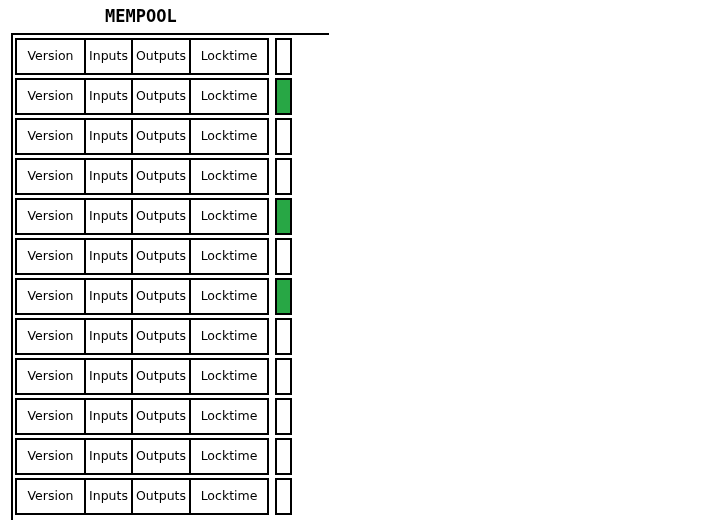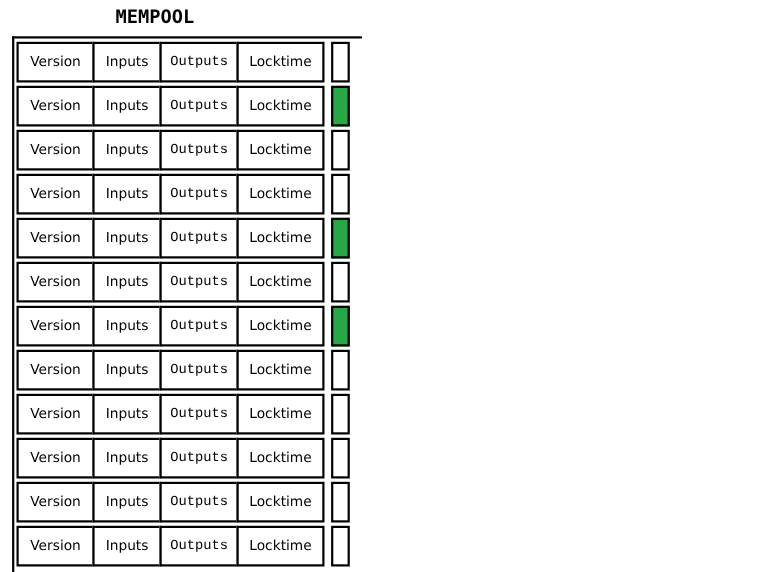--- a/index.html
+++ b/index.html
@@ -65,22 +65,22 @@
     display: flex;
     align-items: center;
     justify-content: center;
     font-size: 12.5px;
     color: #000000;
     line-height: 1;
     white-space: nowrap;
   }
 
   .cell-version  { width: 71px; }
-  .cell-inputs   { width: 63px; margin-left: -2px; }
-  .cell-outputs  { width: 72px; margin-left: -2px; font-family: Liberation Mono, monospace; }
+  .cell-inputs   { width: 49px; margin-left: -2px; }
+  .cell-outputs  { width: 60px; margin-left: -2px; }
   .cell-locktime { width: 80px; margin-left: -2px; }
 
   
   .tx-status {
     width: 17px;
     margin-left: 6px;
     border: 2px solid #000000;
     background: #ffffff;
     box-sizing: border-box;
   }

